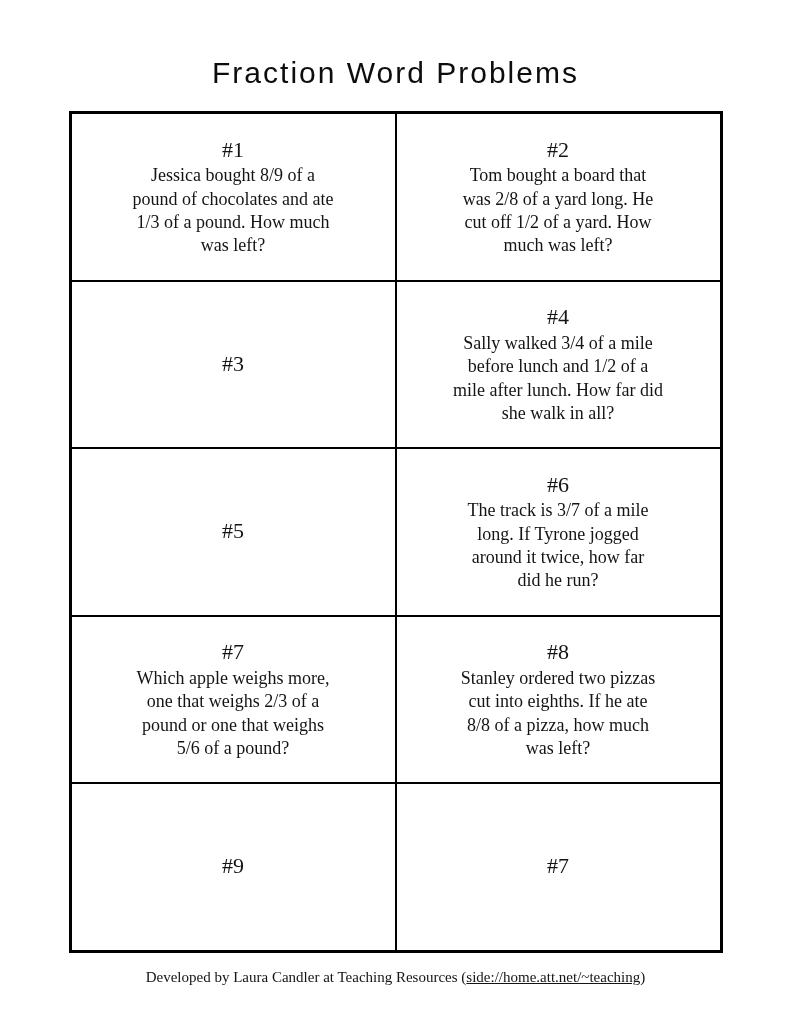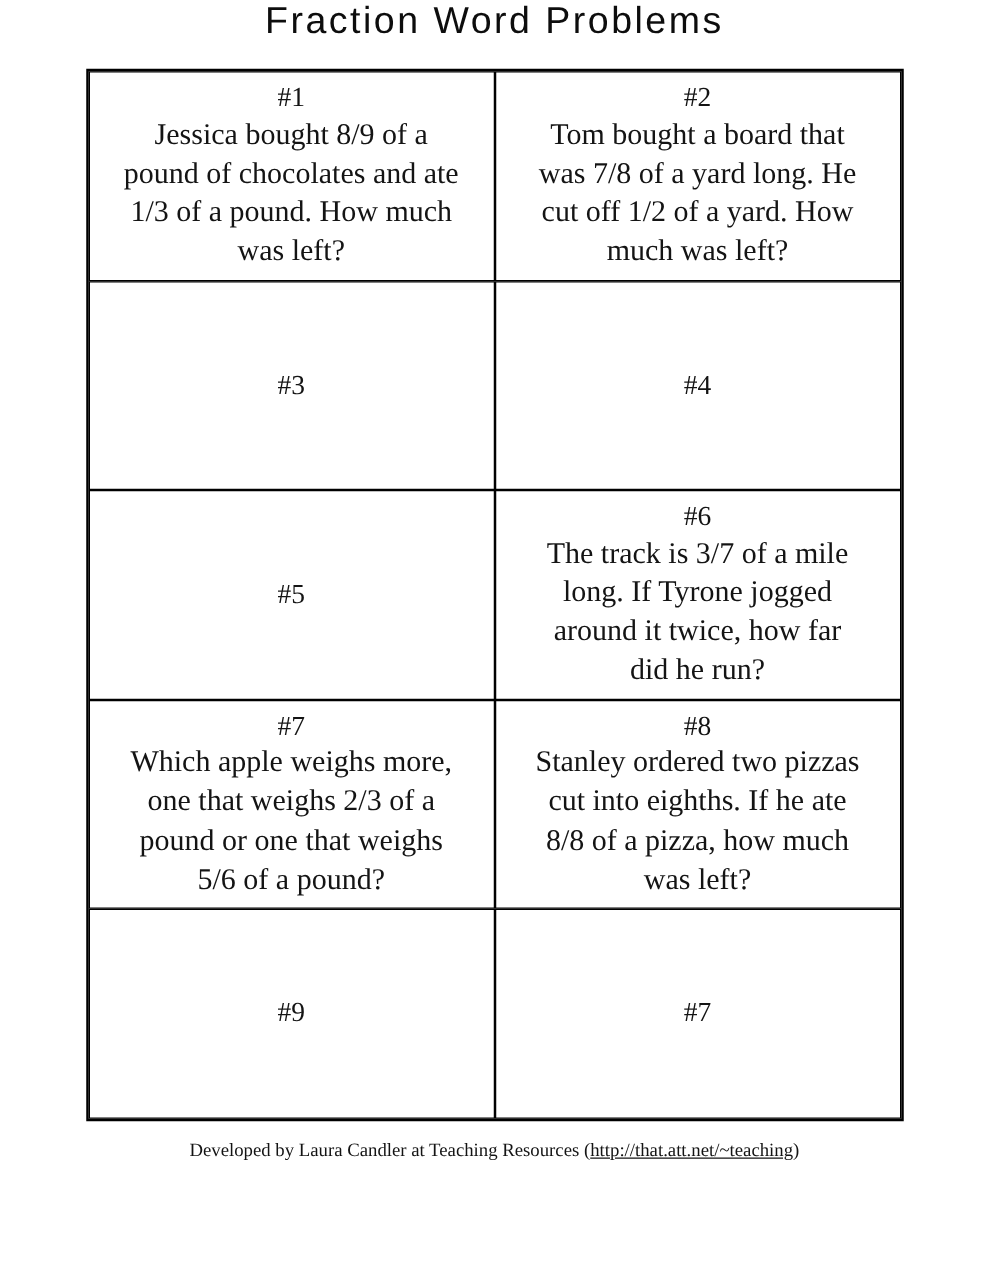--- a/index.html
+++ b/index.html
@@ -12,20 +12,21 @@
     color: #111111;
   }
   .page {
     width: 791px;
     height: 1024px;
     box-sizing: border-box;
     background: #ffffff;
   }
   .title {
     margin: 0;
+    padding-top: 56px;
     text-align: center;
     font-family: "Liberation Sans", sans-serif;
     font-weight: 400;
     font-size: 30px;
     letter-spacing: 2px;
     color: #0d0d0d;
   }
   .grid {
     width: 650px;
     margin: 21px auto 0 auto;
@@ -44,21 +45,21 @@
     align-items: center;
     padding: 4px 3px;
     overflow: hidden;
   }
   .num {
     font-size: 22px;
     line-height: 1.3;
     color: #141414;
   }
   .text {
-    font-size: 24px;
+    font-size: 18px;
     line-height: 1.3;
     text-align: center;
     white-space: pre-line;
     color: #141414;
   }
   .footer {
     margin-top: 16px;
     text-align: center;
     font-size: 15px;
     color: #141414;
@@ -81,31 +82,35 @@
       <div class="num">#1</div>
       <div class="text">Jessica bought 8/9 of a
 pound of chocolates and ate
 1/3 of a pound. How much
 was left?</div>
     </div>
 
     <div class="cell">
       <div class="num">#2</div>
       <div class="text">Tom bought a board that
-was 7/8 of a yard long. He
+was 2/8 of a yard long. He
 cut off 1/2 of a yard. How
 much was left?</div>
     </div>
 
     <div class="cell">
       <div class="num">#3</div>
     </div>
 
     <div class="cell">
       <div class="num">#4</div>
+      <div class="text">Sally walked 3/4 of a mile
+before lunch and 1/2 of a
+mile after lunch. How far did
+she walk in all?</div>
     </div>
 
     <div class="cell">
       <div class="num">#5</div>
     </div>
 
     <div class="cell">
       <div class="num">#6</div>
       <div class="text">The track is 3/7 of a mile
 long. If Tyrone jogged
@@ -132,15 +137,15 @@
     <div class="cell">
       <div class="num">#9</div>
     </div>
 
     <div class="cell">
       <div class="num">#7</div>
     </div>
 
   </div>
 
-  <div class="footer"><span>Developed by Laura Candler at Teaching Resources (</span><a href="#">http://that.att.net/~teaching</a><span>)</span></div>
+  <div class="footer"><span>Developed by Laura Candler at Teaching Resources (</span><a href="#">side://home.att.net/~teaching</a><span>)</span></div>
 
 </div>
 
 </body></html>

